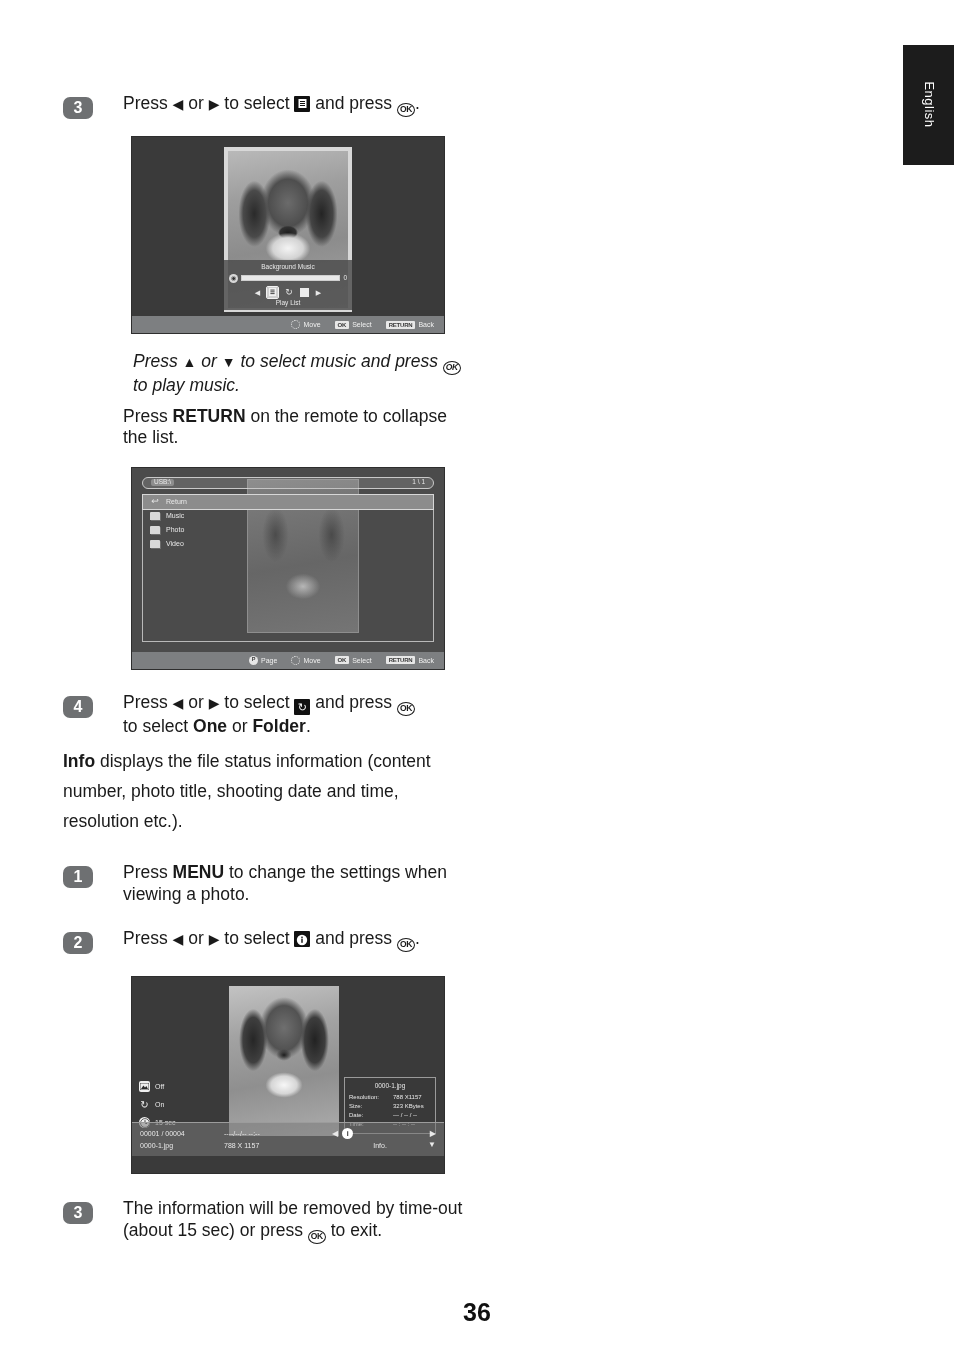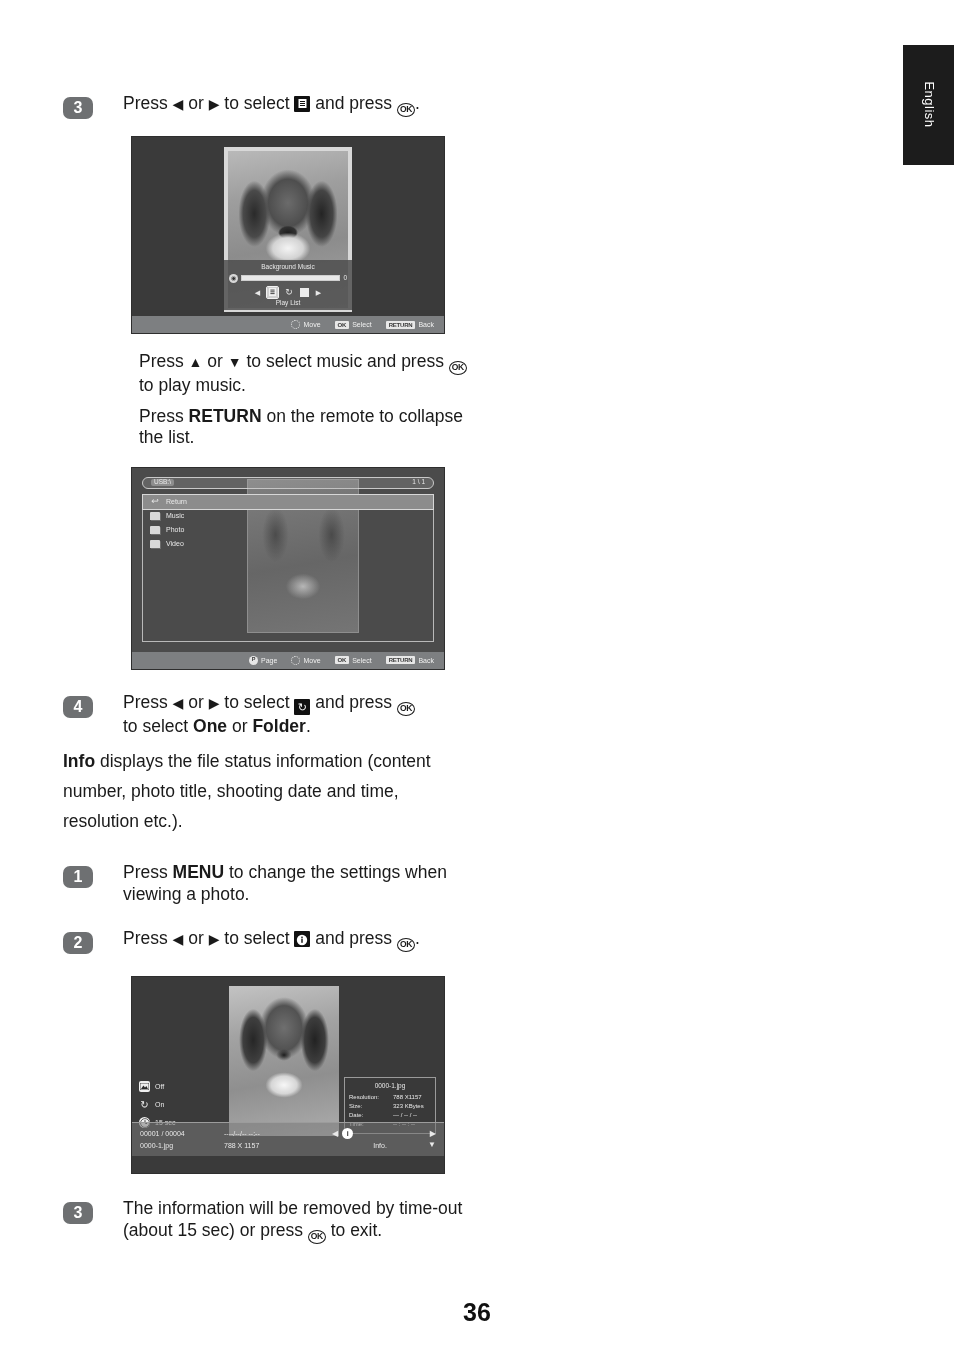--- a/index.html
+++ b/index.html
@@ -324,24 +324,24 @@
         <span>Select</span>
       </span>
       <span class="hint">
         <span class="key-badge">RETURN</span>
         <span>Back</span>
       </span>
     </div>
   </div>
 
   <div style="margin-left:60px; margin-top:17px;">
-    <div class="step-body" style="margin-left:16px;">
+    <div class="step-body" style="margin-left:10px;font-style:italic;">
       <span>Press </span><span class="arrow">▲</span><span> or </span><span class="arrow">▼</span><span> to select music and press </span><span class="ok-key">OK</span><span> to play music.</span>
     </div>
-    <div class="step-body" style="margin-left:16px; margin-top:9px;">
+    <div class="step-body" style="margin-left:0; margin-top:9px;">
       <span>Press </span><b>RETURN</b><span> on the remote to collapse the list.</span>
     </div>
   </div>
 
   <div class="shot" id="shot-usb" style="margin-top:18px;">
     <div class="usb-head">
       <span class="lbl">USB:\</span>
       <span>1 \ 1</span>
     </div>
 

